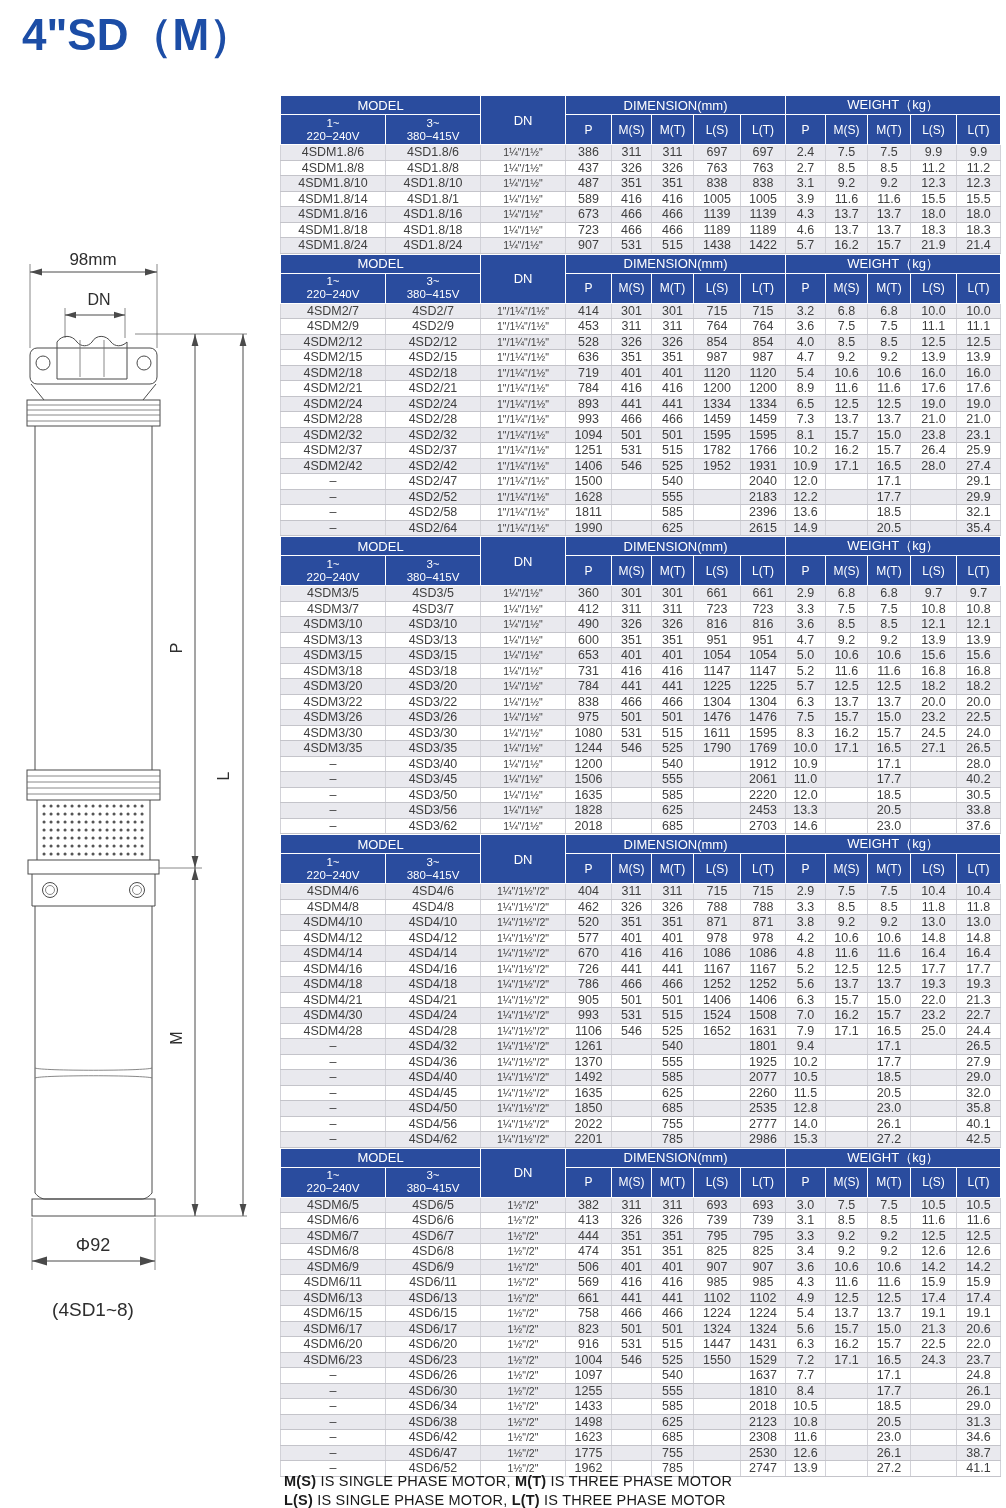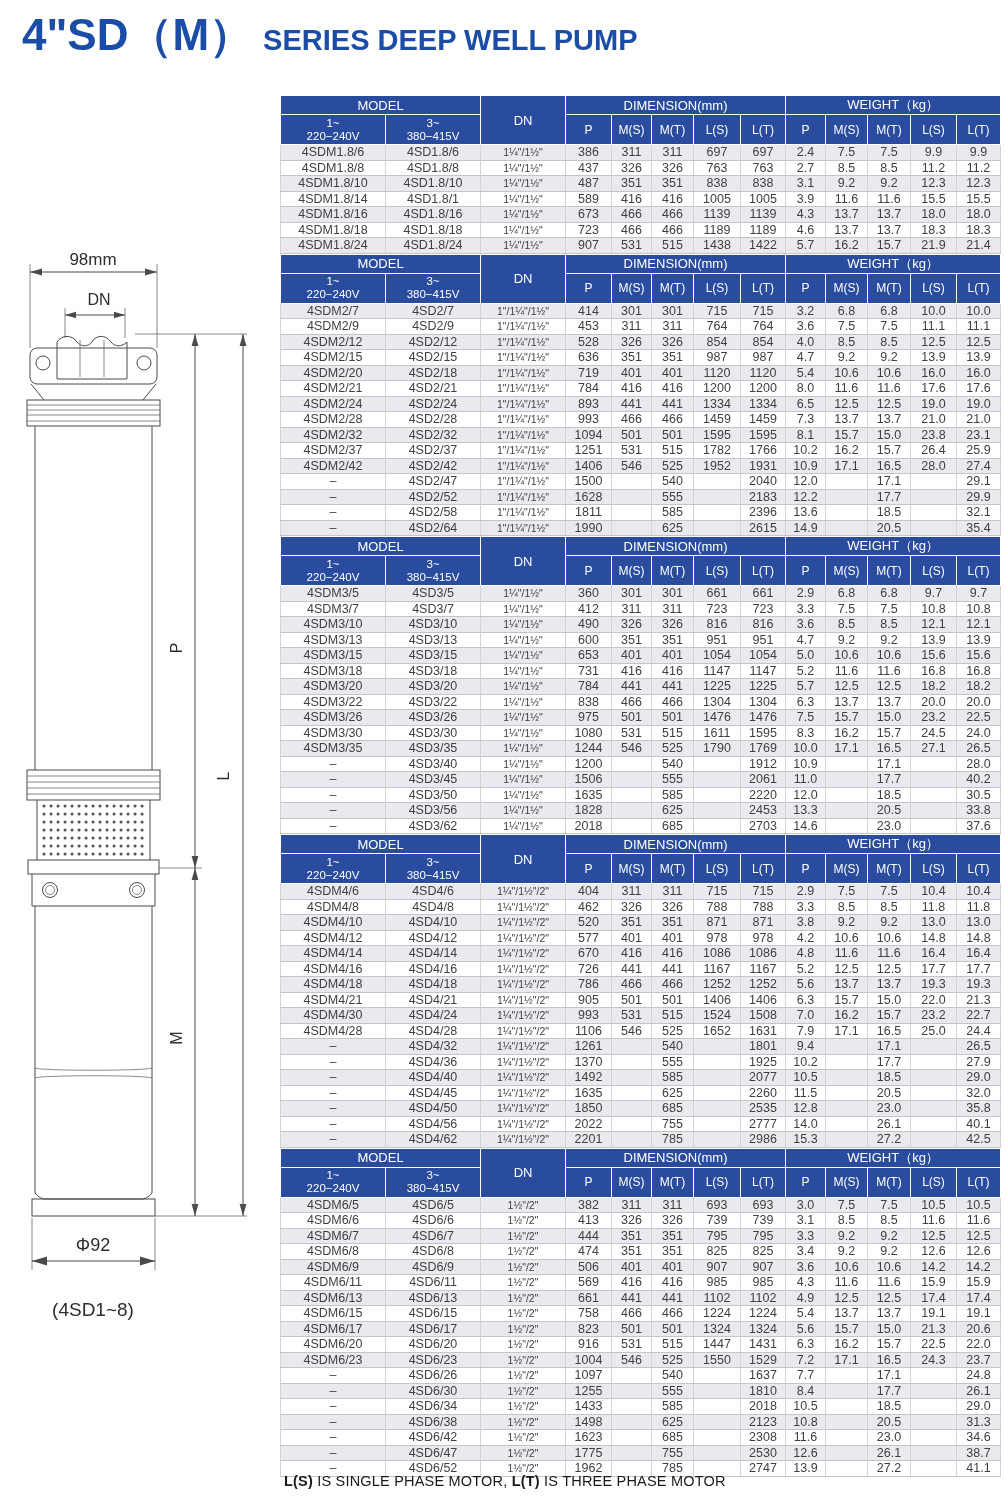--- a/index.html
+++ b/index.html
@@ -38,21 +38,20 @@
   table.spec td.dn-cell{font-size:10.5px;letter-spacing:0px;}
   .footnotes{position:absolute;left:284px;top:1472px;color:#1a1a1a;}
   .footnote{font-size:14.5px;line-height:19px;letter-spacing:0.2px;}
   .footnote b{font-weight:bold;}
 </style>
 </head>
 <body>
 
 <div class="title-row">
   <span class="title-main">4"SD（M）</span>
-  <span class="title-sub">SERIES DEEP WELL PUMP</span>
 </div>
 
 <div class="diagram-wrap">
   <svg width="265" height="1120" viewBox="0 0 265 1120">
 
     <line class="dthin" x1="15" y1="16" x2="15" y2="100"></line>
     <line class="dthin" x1="142" y1="16" x2="142" y2="100"></line>
     <line class="dline" x1="15" y1="24" x2="142" y2="24"></line>
     <polygon class="dfill" points="15,24 27,20.5 27,27.5"></polygon>
     <polygon class="dfill" points="142,24 130,20.5 130,27.5"></polygon>
@@ -391,21 +390,21 @@
           <td>351</td>
           <td>987</td>
           <td>987</td>
           <td>4.7</td>
           <td>9.2</td>
           <td>9.2</td>
           <td>13.9</td>
           <td>13.9</td>
         </tr>
         <tr class="odd">
-          <td>4SDM2/20</td>
+          <td>4SDM2/18</td>
           <td>4SD2/18</td>
           <td class="dn-cell">1"/1¼"/1½"</td>
           <td>719</td>
           <td>401</td>
           <td>401</td>
           <td>1120</td>
           <td>1120</td>
           <td>5.4</td>
           <td>10.6</td>
           <td>10.6</td>
@@ -414,21 +413,21 @@
         </tr>
         <tr>
           <td>4SDM2/21</td>
           <td>4SD2/21</td>
           <td class="dn-cell">1"/1¼"/1½"</td>
           <td>784</td>
           <td>416</td>
           <td>416</td>
           <td>1200</td>
           <td>1200</td>
-          <td>8.0</td>
+          <td>8.9</td>
           <td>11.6</td>
           <td>11.6</td>
           <td>17.6</td>
           <td>17.6</td>
         </tr>
         <tr class="odd">
           <td>4SDM2/24</td>
           <td>4SD2/24</td>
           <td class="dn-cell">1"/1¼"/1½"</td>
           <td>893</td>
@@ -1448,14 +1447,15 @@
           <td></td>
           <td>27.2</td>
           <td></td>
           <td>41.1</td>
         </tr>
       </tbody>
     </table>
   </div>
 
 <div class="footnotes">
+  <div class="footnote"><b>M(S)</b><span> IS SINGLE PHASE MOTOR, </span><b>M(T)</b><span> IS THREE PHASE MOTOR</span></div>
   <div class="footnote"><b>L(S)</b><span> IS SINGLE PHASE MOTOR, </span><b>L(T)</b><span> IS THREE PHASE MOTOR</span></div>
 </div>
 
 </body></html>

